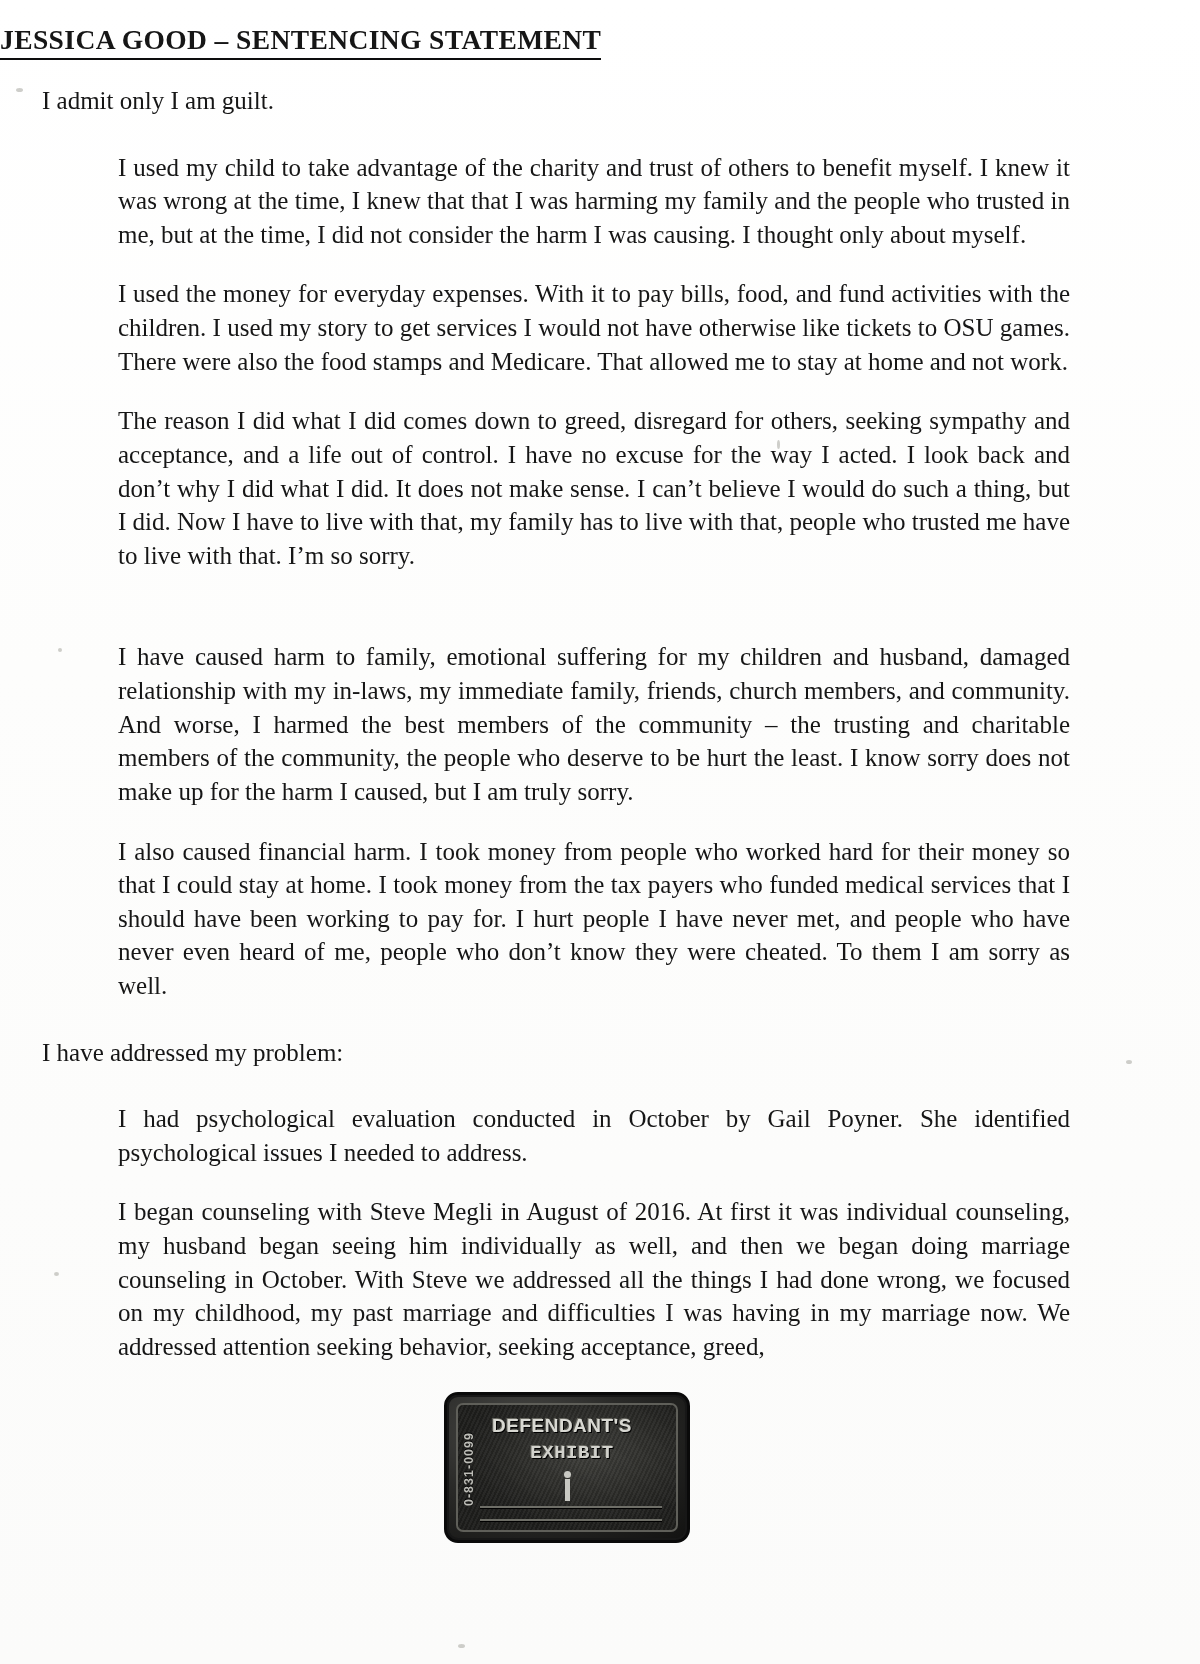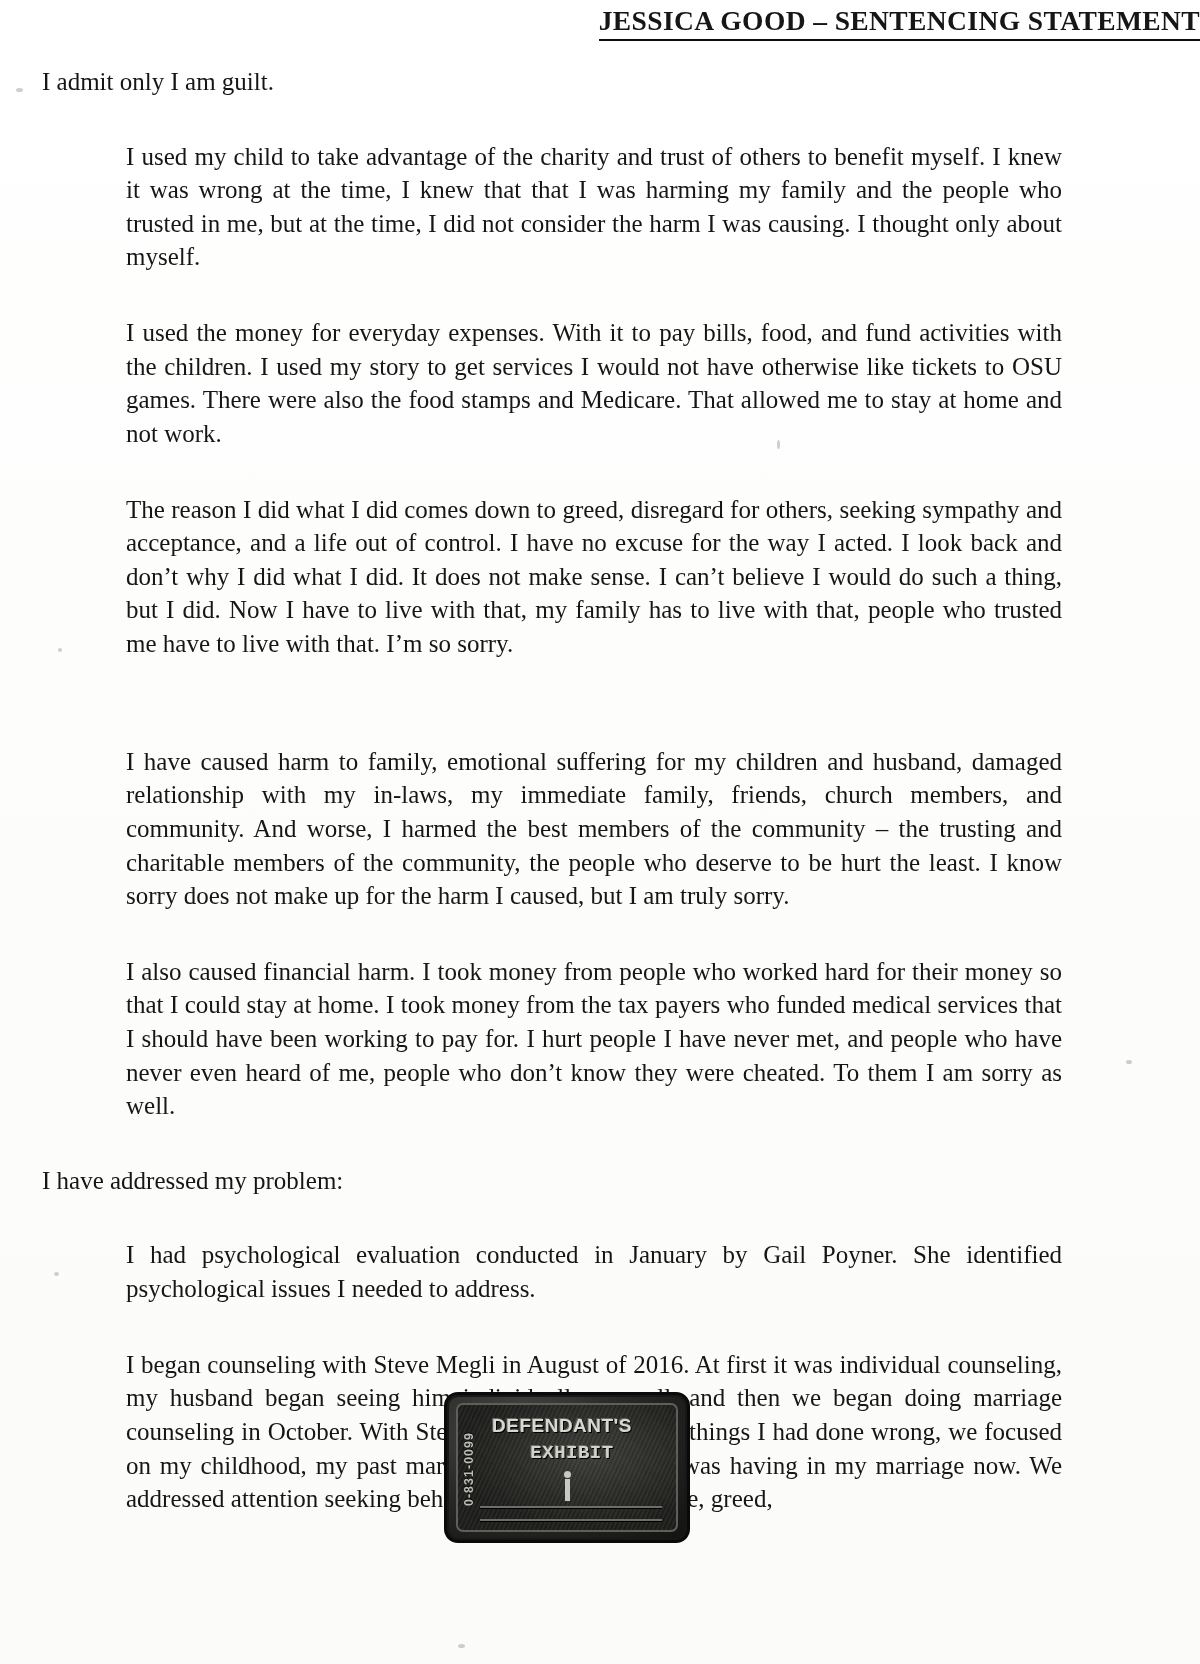--- a/index.html
+++ b/index.html
@@ -26,46 +26,46 @@
 
   .content {
     position: absolute;
     left: 0;
     top: 0;
     width: 1200px;
     padding: 0;
   }
 
   .doc-title {
-    text-align: right;
+    text-align: left;
     font-weight: bold;
     font-size: 27.5px;
     letter-spacing: 0.4px;
-    margin: 5px 0 0 0;
+    margin: 24px 0 0 0;
     padding-bottom: 3px;
     display: block;
   }
   .doc-title span {
     border-bottom: 2.6px solid #0d0d0d;
     padding-bottom: 3px;
   }
 
   .flush {
     font-size: 25px;
     line-height: 1.26;
     margin: 0;
     padding: 0 0 0 42px;
   }
 
   .indented {
     font-size: 25px;
     line-height: 1.345;
     text-align: justify;
     text-justify: inter-word;
-    margin: 8px;
+    margin: 0;
     padding: 0 130px 0 118px;
   }
 
   .gap-sm { height: 26px; }
   .gap-md { height: 34px; }
 
   
   .exhibit-stamp {
     position: absolute;
     left: 444px;
@@ -203,21 +203,21 @@
 
     <div class="gap-md"></div>
     <p class="indented">I have caused harm to family, emotional suffering for my children and husband, damaged relationship with my in-laws, my immediate family, friends, church members, and community. And worse, I harmed the best members of the community – the trusting and charitable members of the community, the people who deserve to be hurt the least. I know sorry does not make up for the harm I caused, but I am truly sorry.</p>
     <div class="gap-sm"></div>
     <p class="indented">I also caused financial harm. I took money from people who worked hard for their money so that I could stay at home. I took money from the tax payers who funded medical services that I should have been working to pay for. I hurt people I have never met, and people who have never even heard of me, people who don’t know they were cheated. To them I am sorry as well.</p>
 
     <div class="gap-md"></div>
 
     <p class="flush">I have addressed my problem:</p>
     <div class="gap-md"></div>
-    <p class="indented">I had psychological evaluation conducted in January by Gail Poyner. She identified psychological issues I needed to address.</p>
+    <p class="indented">I had psychological evaluation conducted in October by Gail Poyner. She identified psychological issues I needed to address.</p>
     <div class="gap-sm"></div>
     <p class="indented">I began counseling with Steve Megli in August of 2016. At first it was individual counseling, my husband began seeing him individually as well, and then we began doing marriage counseling in October. With Steve we addressed all the things I had done wrong, we focused on my childhood, my past marriage and difficulties I was having in my marriage now. We addressed attention seeking behavior, seeking acceptance, greed,</p>
 
   </div>
 
   <div class="speck" style="left:16px;  top:88px;  width:7px;  height:4px;"></div>
   <div class="speck" style="left:58px;  top:648px; width:4px;  height:4px;"></div>
   <div class="speck" style="left:54px;  top:1272px;width:5px;  height:4px;"></div>
   <div class="speck" style="left:1126px;top:1060px;width:6px;  height:4px;"></div>
   <div class="speck" style="left:777px; top:440px; width:3px;  height:9px;"></div>

